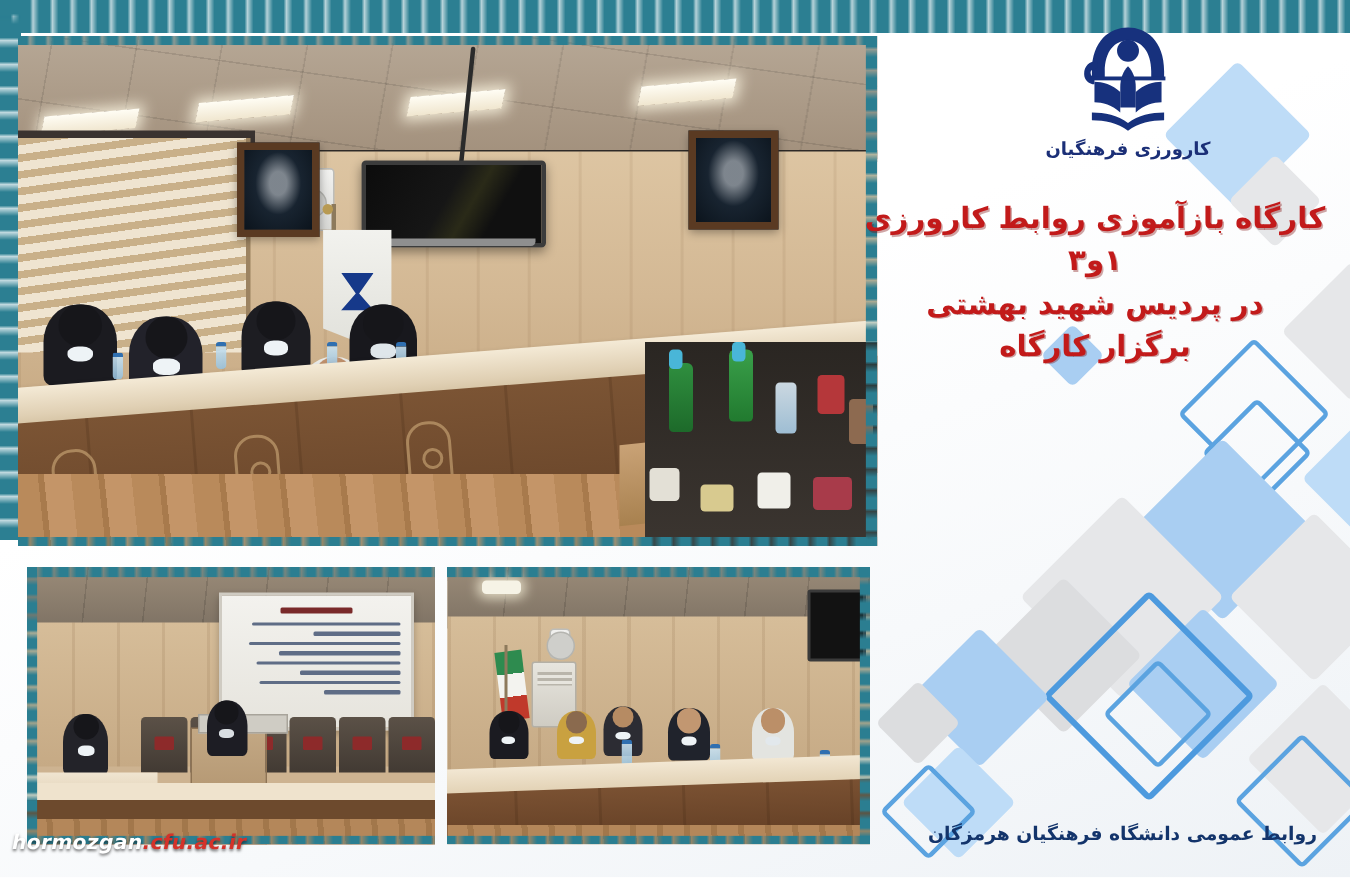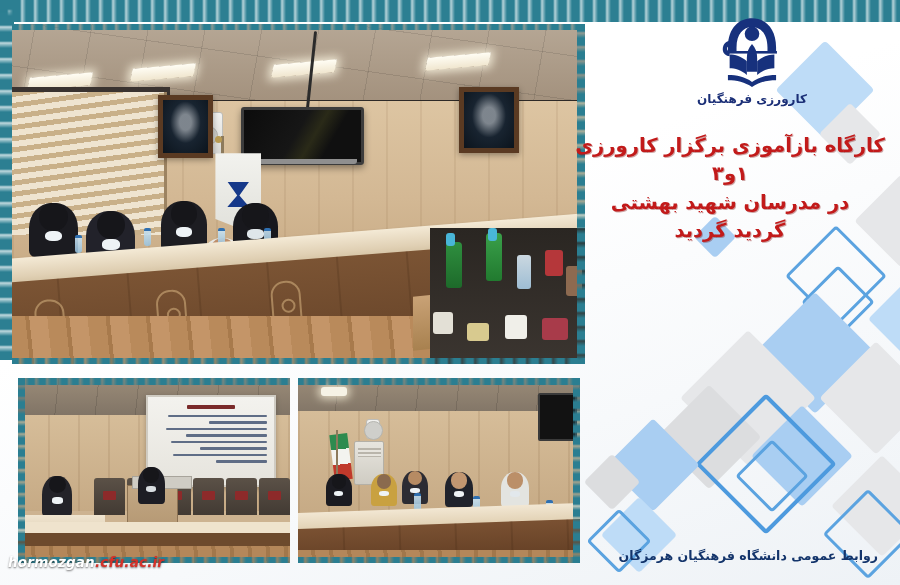--- a/index.html
+++ b/index.html
@@ -584,23 +584,23 @@
       <path d="M24 54 C30 54 38 56 44 62 L44 78 C38 72 30 70 24 70 Z" fill="#17317d"></path>
       <path d="M76 54 C70 54 62 56 56 62 L56 78 C62 72 70 70 76 70 Z" fill="#17317d"></path>
       <path d="M22 78 C32 78 42 80 50 86 C58 80 68 78 78 78 L78 84 C68 84 58 86 50 92 C42 86 32 84 22 84 Z" fill="#17317d"></path>
       <path d="M26 38 C20 38 16 42 16 48 C16 53 20 56 24 56 L24 50 C22 50 21 49 21 47 C21 45 23 44 26 44 Z" fill="#17317d"></path>
       <rect x="21" y="50" width="58" height="3" fill="#17317d"></rect>
     </svg>
     <div id="logo-word">کارورزی فرهنگیان</div>
   </div>
 
   <div id="headline">
-    <div class="hl" id="hl1">کارگاه بازآموزی برگزار کارورزی ۱و۳</div>
-    <div class="hl" id="hl2">در مدرسان شهید بهشتی</div>
-    <div class="hl" id="hl3">گردید گردید</div>
+    <div class="hl" id="hl1">کارگاه بازآموزی روابط کارورزی ۱و۳</div>
+    <div class="hl" id="hl2">در پردیس شهید بهشتی</div>
+    <div class="hl" id="hl3">برگزار کارگاه</div>
   </div>
 
   <div id="url-badge">
     <span class="u-white">hormozgan</span><span class="u-red">.cfu.ac.ir</span>
   </div>
 
   <div id="footer-credit">روابط عمومی دانشگاه فرهنگیان هرمزگان</div>
 
 </div>
 

